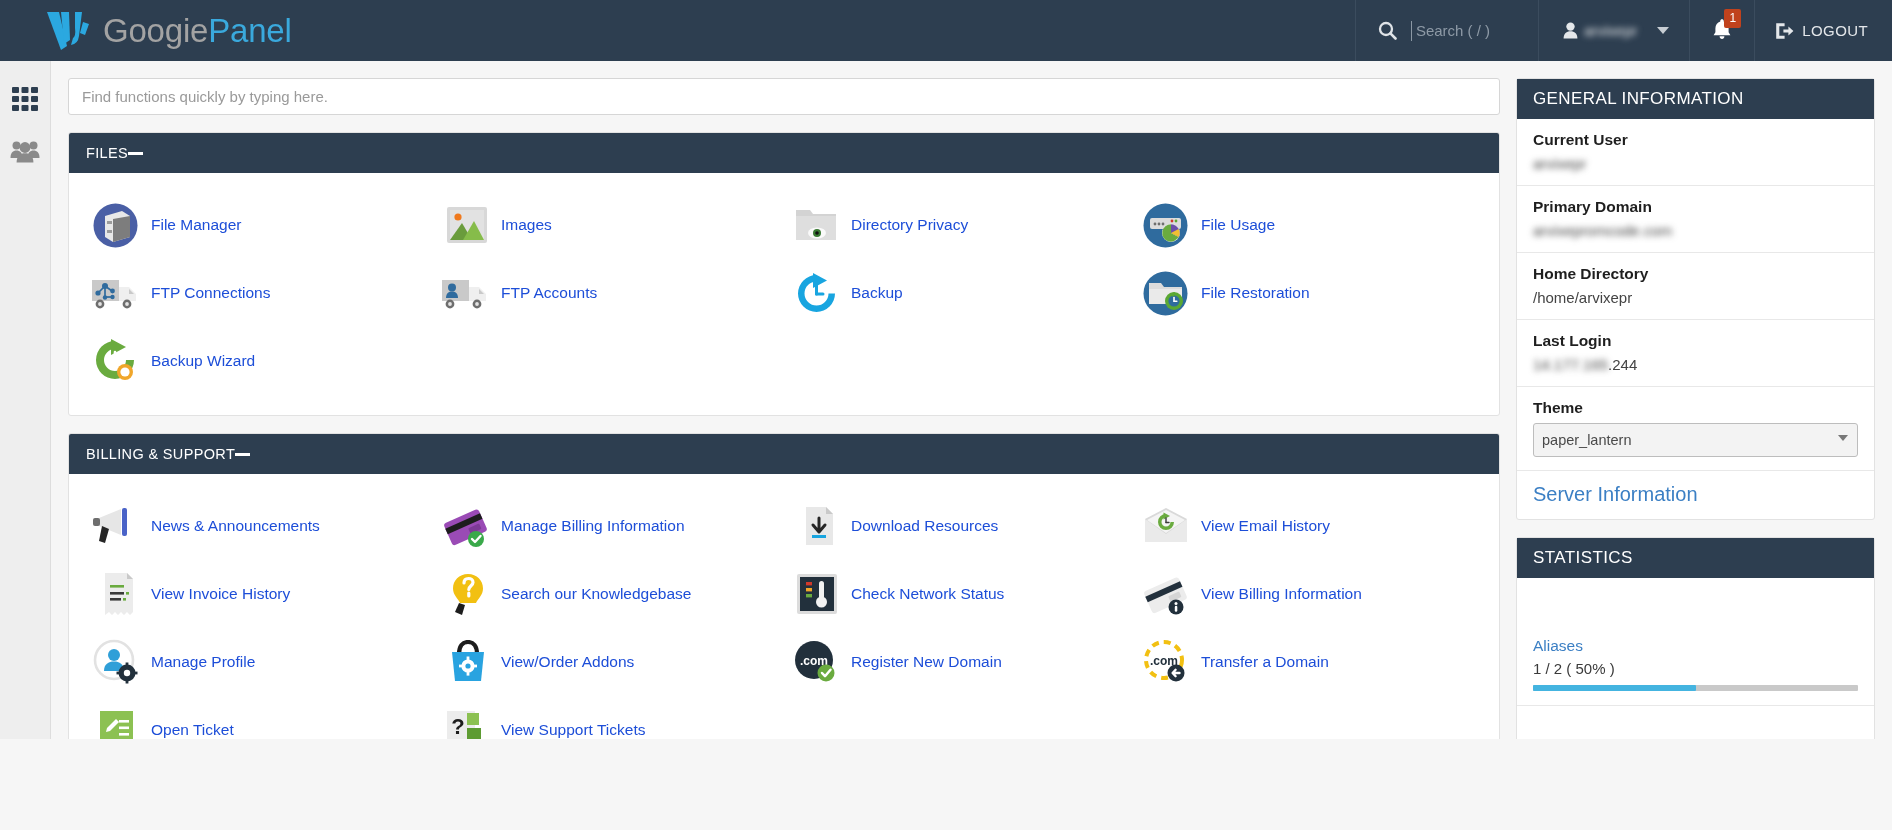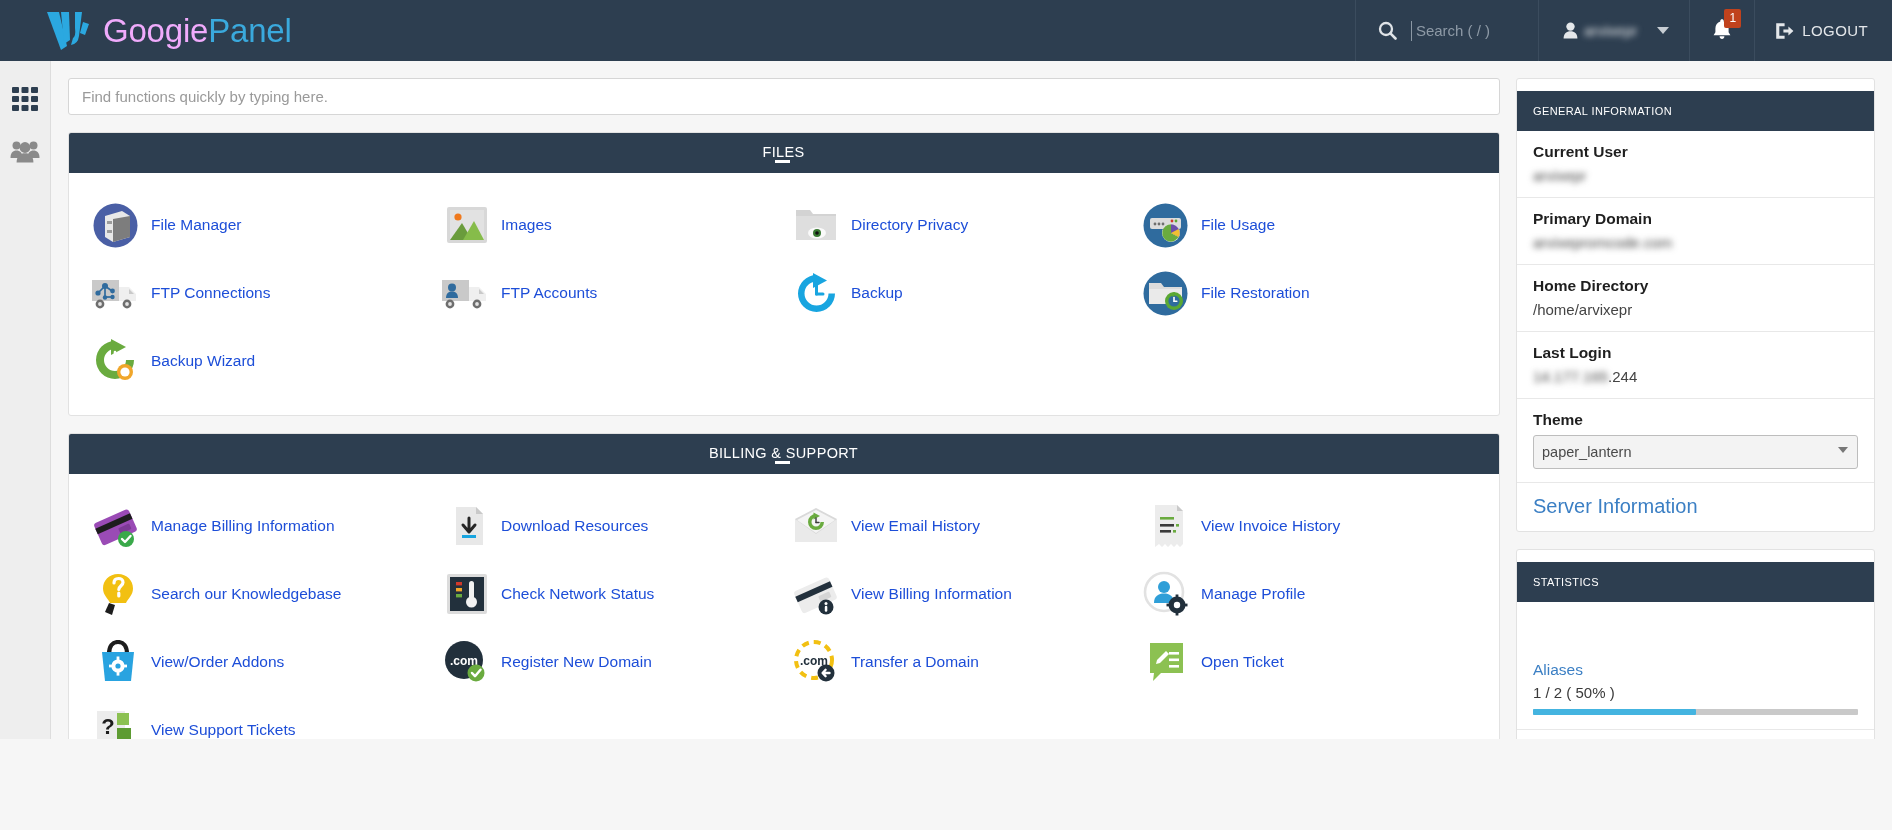--- a/index.html
+++ b/index.html
@@ -22,21 +22,21 @@
   .brand {
     display: flex; align-items: center;
     padding-left: 45px;
     flex: 0 0 auto;
   }
   .brand-logo { width: 46px; height: 42px; margin-right: 12px; }
   .brand-text {
     font-size: 33px; font-weight: 400; letter-spacing: -0.2px;
     line-height: 1;
   }
-  .brand-text .t1 { color: #f0abfc; }
+  .brand-text .t1 { color: #a3a3a3; }
   .brand-text .t2 { color: #3aa9dd; }
   .topbar-spacer { flex: 1 1 auto; }
 
   .tb-cell {
     display: flex; align-items: center;
     border-left: 1px solid #3b4c5e;
     padding: 12px 18px;
     color: #c7cdd3;
     font-size: 15px;
     height: 61px;
@@ -123,26 +123,25 @@
   .panel {
     background: #fff;
     border: 1px solid #e2e2e2;
     border-radius: 3px;
     margin-top: 17px;
   }
   .panel-head {
     background: #2d3e50;
     color: #ffffff;
     height: 40px;
-    display: flex; align-items: center; justify-content: center;
+    display: flex; align-items: center; justify-content: flex-start;
     padding: 0 18px 0 17px;
     font-size: 14.5px;
     letter-spacing: .35px;
     border-radius: 2px 2px 0 0;
-    flex-direction: column;
   }
   .collapse-btn {
     width: 15px; height: 3px; background: #ffffff; display: block;
     margin-right: 2px;
   }
   .panel-body { padding: 18px 14px 20px 16px; }
 
   .grid4 { display: flex; flex-wrap: wrap; }
   .cell {
     width: 25%;
@@ -173,23 +172,22 @@
     border: 1px solid #e2e2e2;
     border-radius: 3px;
     margin-bottom: 17px;
   }
   .side-head {
     background: #2d3e50;
     color: #fff;
     height: 40px;
     display: flex; align-items: center;
     padding: 0 16px;
-    font-size: 11px;
+    font-size: 17px;
     letter-spacing: .4px;
-    margin-top: 12px;
   }
   .side-row {
     padding: 12px 16px 13px;
     border-bottom: 1px solid #e8e8e8;
   }
   .side-row:last-child { border-bottom: none; }
   .side-lab {
     font-size: 15.5px; font-weight: bold; color: #1f1f1f;
     margin-bottom: 6px;
   }
@@ -493,20 +491,31 @@
 
     <div class="panel">
       <div class="panel-head">
         <span>BILLING &amp; SUPPORT</span>
         <span>
             <span class="collapse-btn"></span>
           </span>
       </div>
       <div class="panel-body grid4">
 
+        <div class="cell">
+          <span class="ico">
+            <svg width="48" height="42" viewBox="0 0 48 42">
+              <path d="M8 13 L30 4 L30 30 L8 21 Z" fill="#e6e6e6"></path>
+              <rect x="31" y="3" width="5" height="28" rx="2" fill="#4a63c8"></rect>
+              <rect x="2" y="13" width="7" height="8" rx="2" fill="#6e6e6e"></rect>
+              <path d="M11 21 L18 24 L14 38 L8 36 Z" fill="#262626"></path>
+            </svg>
+          </span>
+          <span class="lbl">News &amp; Announcements</span>
+        </div>
 
         <div class="cell">
           <span class="ico">
             <svg width="46" height="42" viewBox="0 0 46 42">
               <g transform="rotate(-24 23 21)">
                 <rect x="3" y="10" width="38" height="24" rx="3" fill="#9a4bb5"></rect>
                 <rect x="3" y="15" width="38" height="6" fill="#1d1d1d"></rect>
                 <rect x="24" y="24" width="12" height="6" rx="1" fill="#7d3a96"></rect>
               </g>
               <circle cx="33" cy="34" r="8" fill="#3aa94a"></circle>

